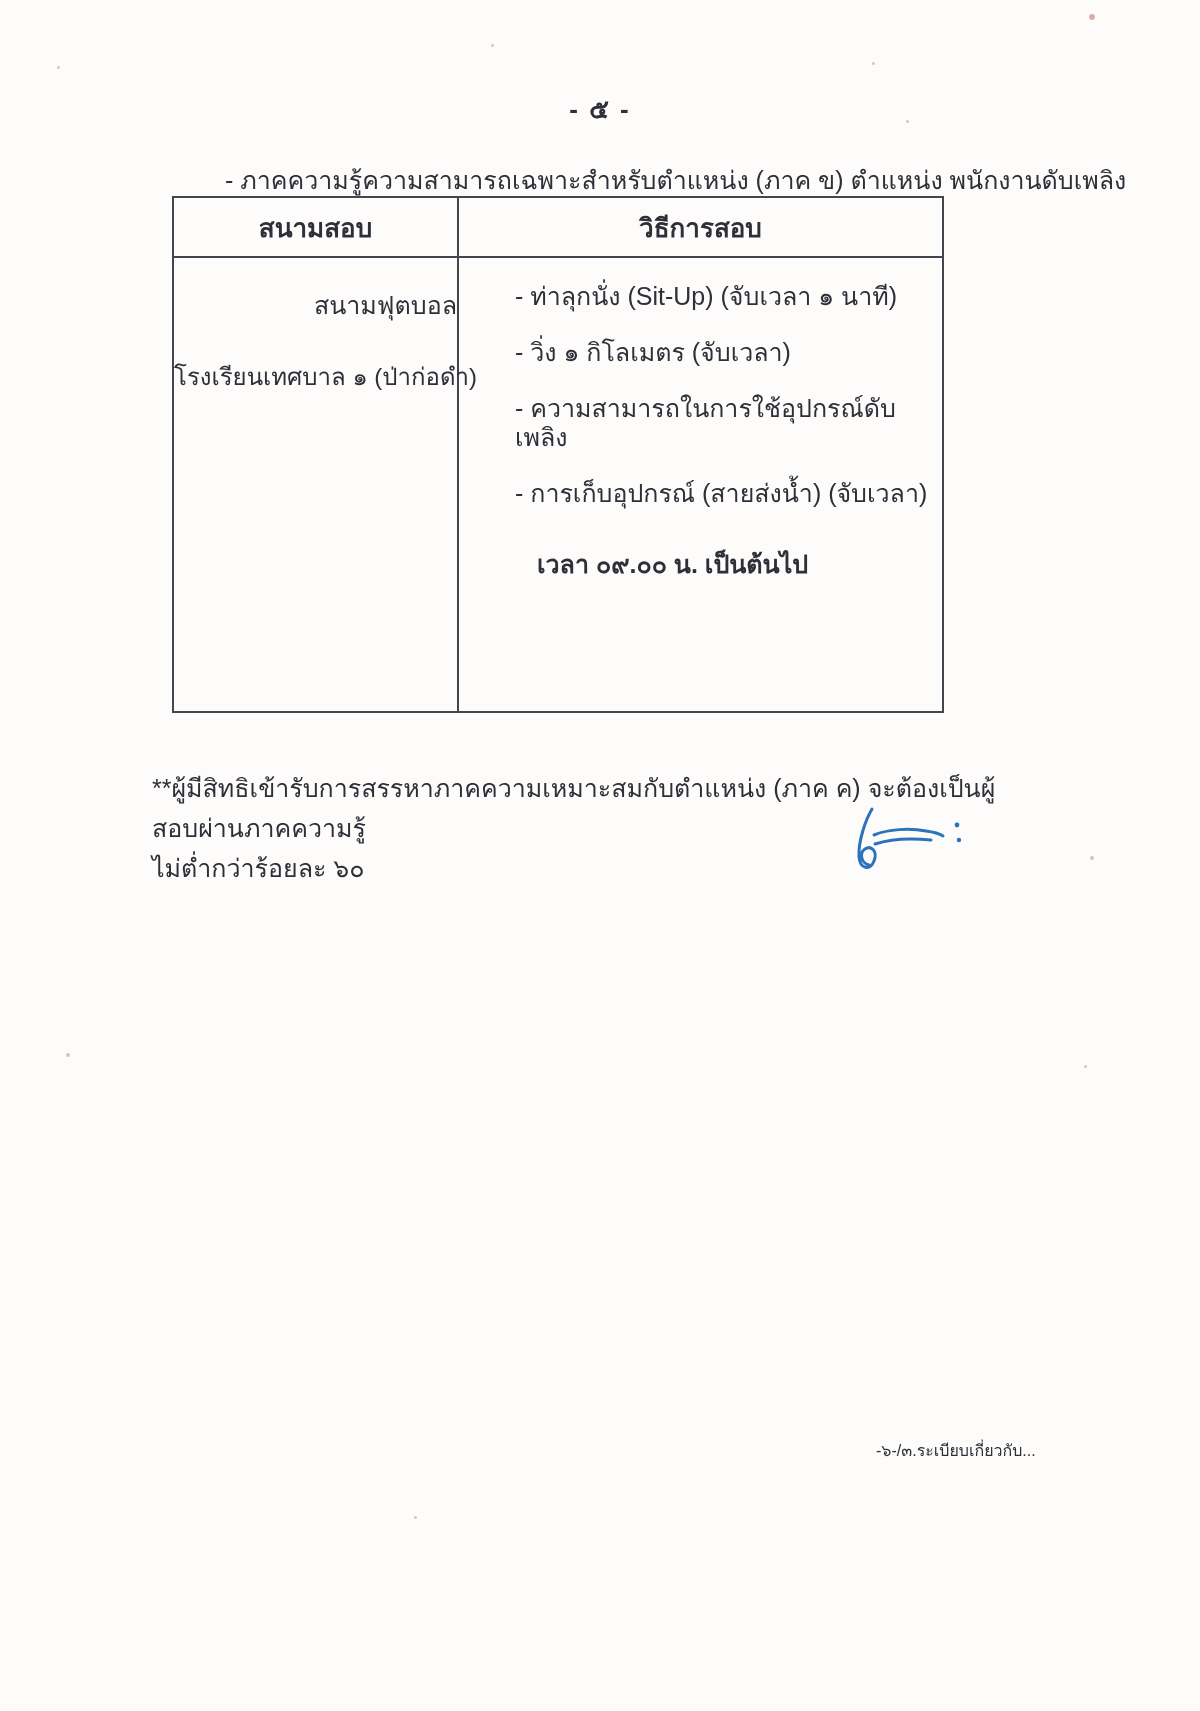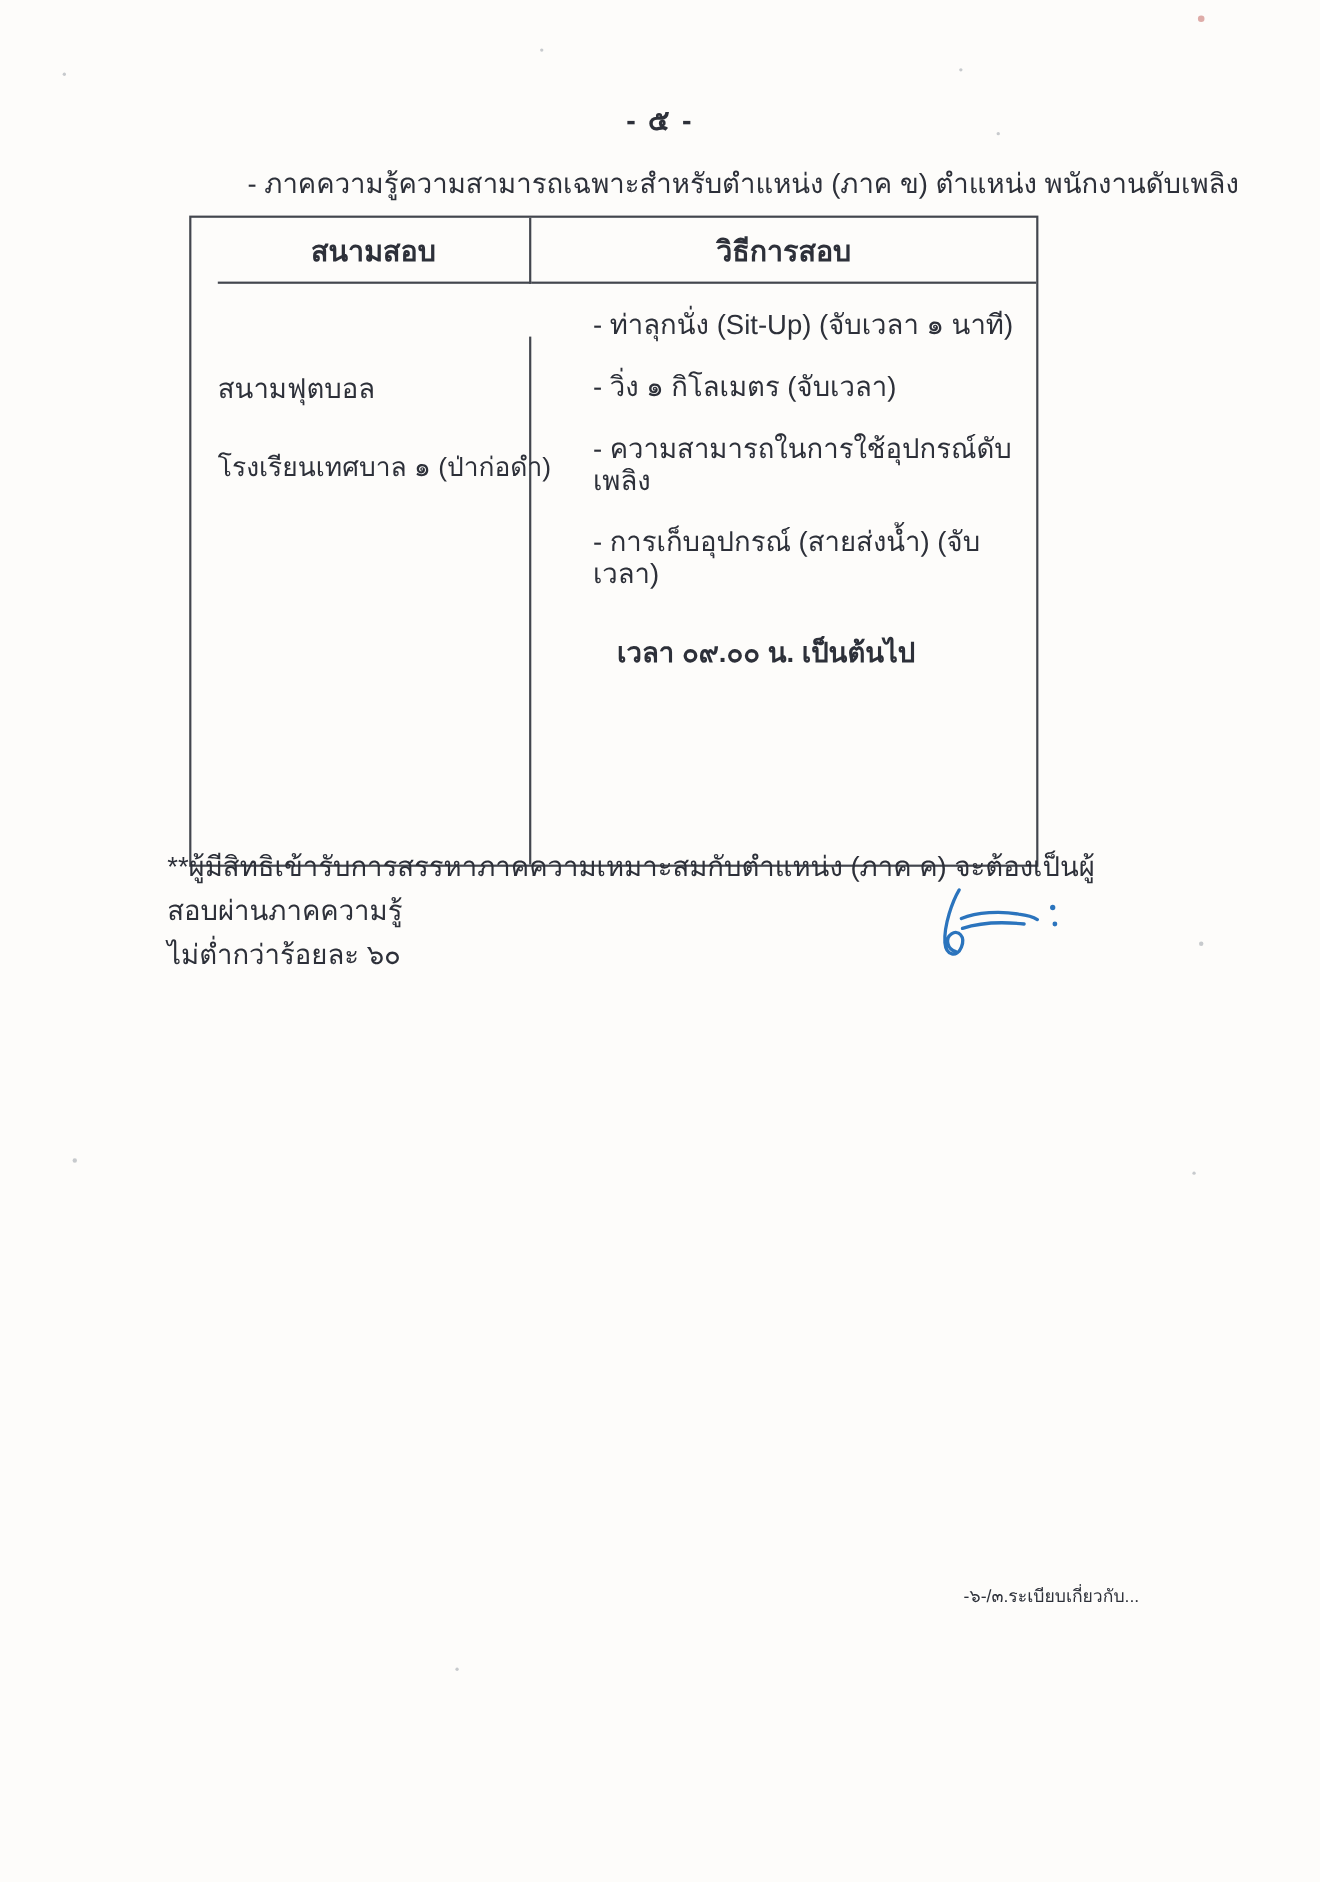--- a/index.html
+++ b/index.html
@@ -10,46 +10,44 @@
     background:#fdfcfa;
     font-family:"Liberation Sans","DejaVu Sans",sans-serif;
     color:#2d3039;
     overflow:hidden;
   }
   .page-number{
     position:absolute;top:88px;left:0;width:100%;
     text-align:center;font-size:26px;font-weight:bold;letter-spacing:2px;
   }
   .heading{
-    position:absolute;top:146px;left:225px;
+    position:absolute;top:160px;left:225px;
     font-size:25px;white-space:nowrap;
   }
   .exam-table{
     position:absolute;top:196px;left:172px;
-    width:772px;height:592px;
+    width:772px;height:517px;
     border:2px solid #43464e;
     box-sizing:border-box;
     display:grid;
     grid-template-columns:285px 1fr;
     grid-template-rows:60px 1fr;
     background:#fdfcfa;
-    padding-left:24px;
   }
   .cell{box-sizing:border-box;}
   .th{
     display:flex;align-items:center;justify-content:center;
     font-weight:bold;font-size:26px;
     border-bottom:2px solid #43464e;
   }
   .th-left{border-right:2px solid #43464e;}
   .venue-cell{
     border-right:2px solid #43464e;
-    text-align:left;font-size:25px;
+    text-align:right;font-size:25px;
     padding-top:27px;
-    margin-top:48px;
   }
   .venue-line2{margin-top:32px;white-space:nowrap;font-size:24px;}
   .method-cell{
     padding:24px 10px 0 32px;font-size:25px;
   }
   .method-title{font-weight:bold;margin-bottom:30px;}
   .method-item{margin:0 0 27px 24px;line-height:29px;}
   .method-item + .method-item{margin-top:27px;}
   .method-time{font-weight:bold;margin:36px 0 0 46px;}
   .note{

